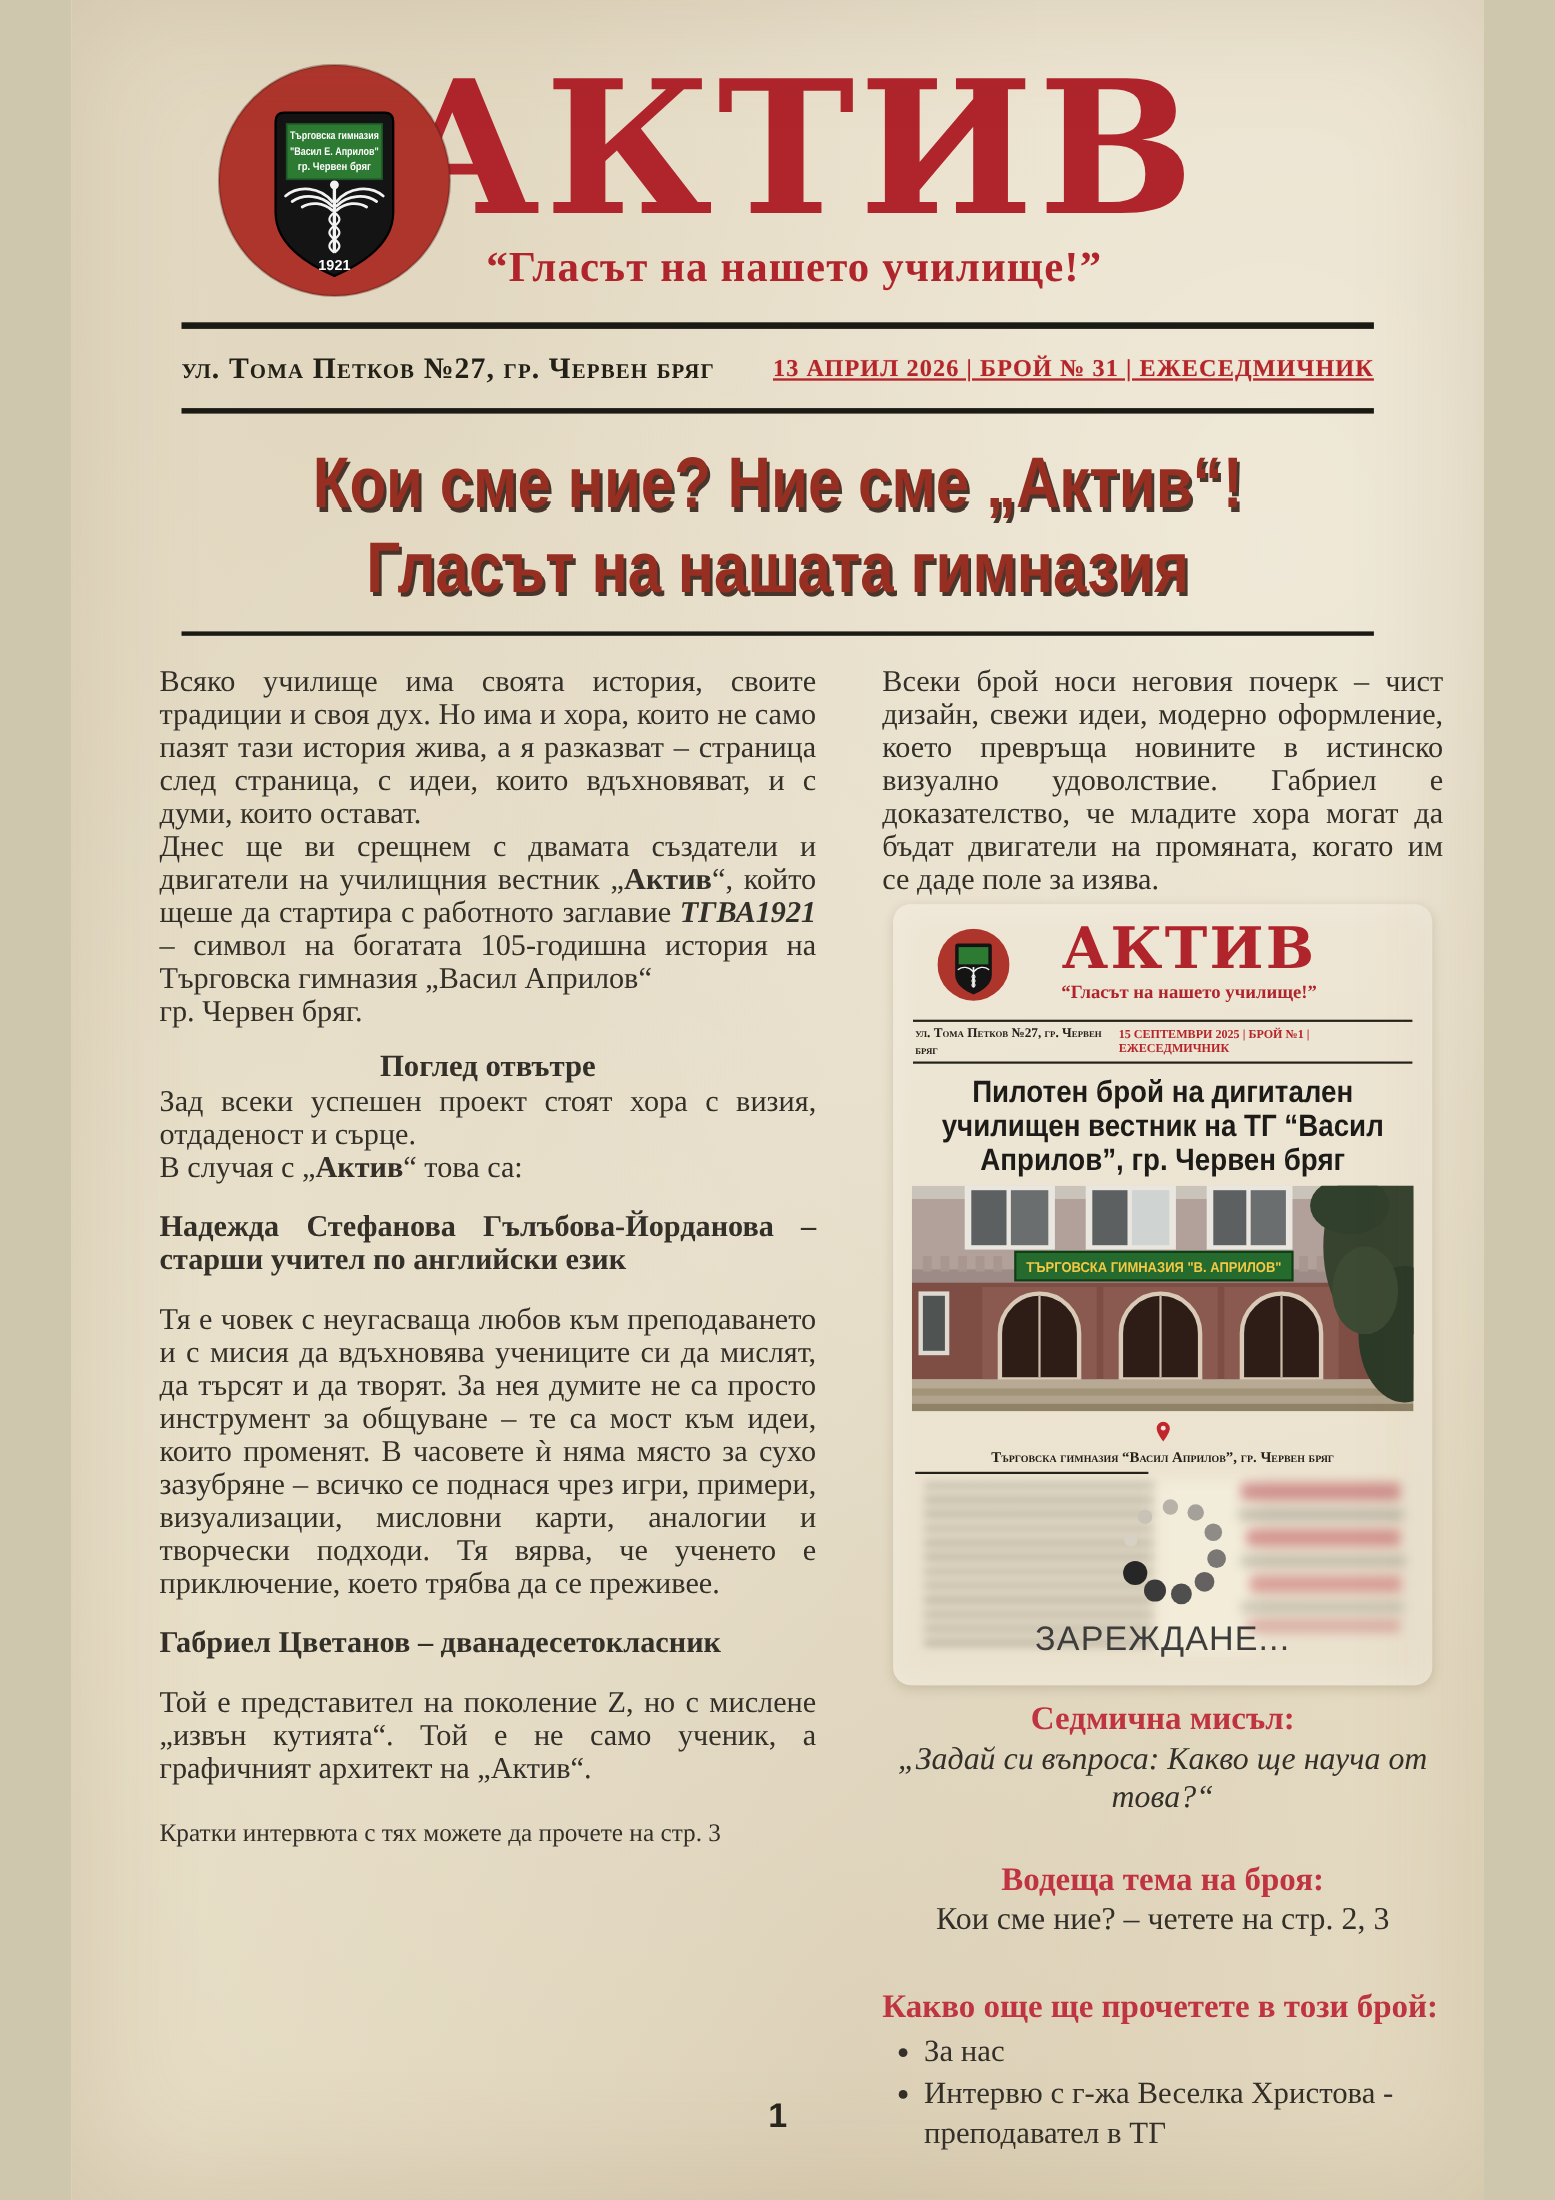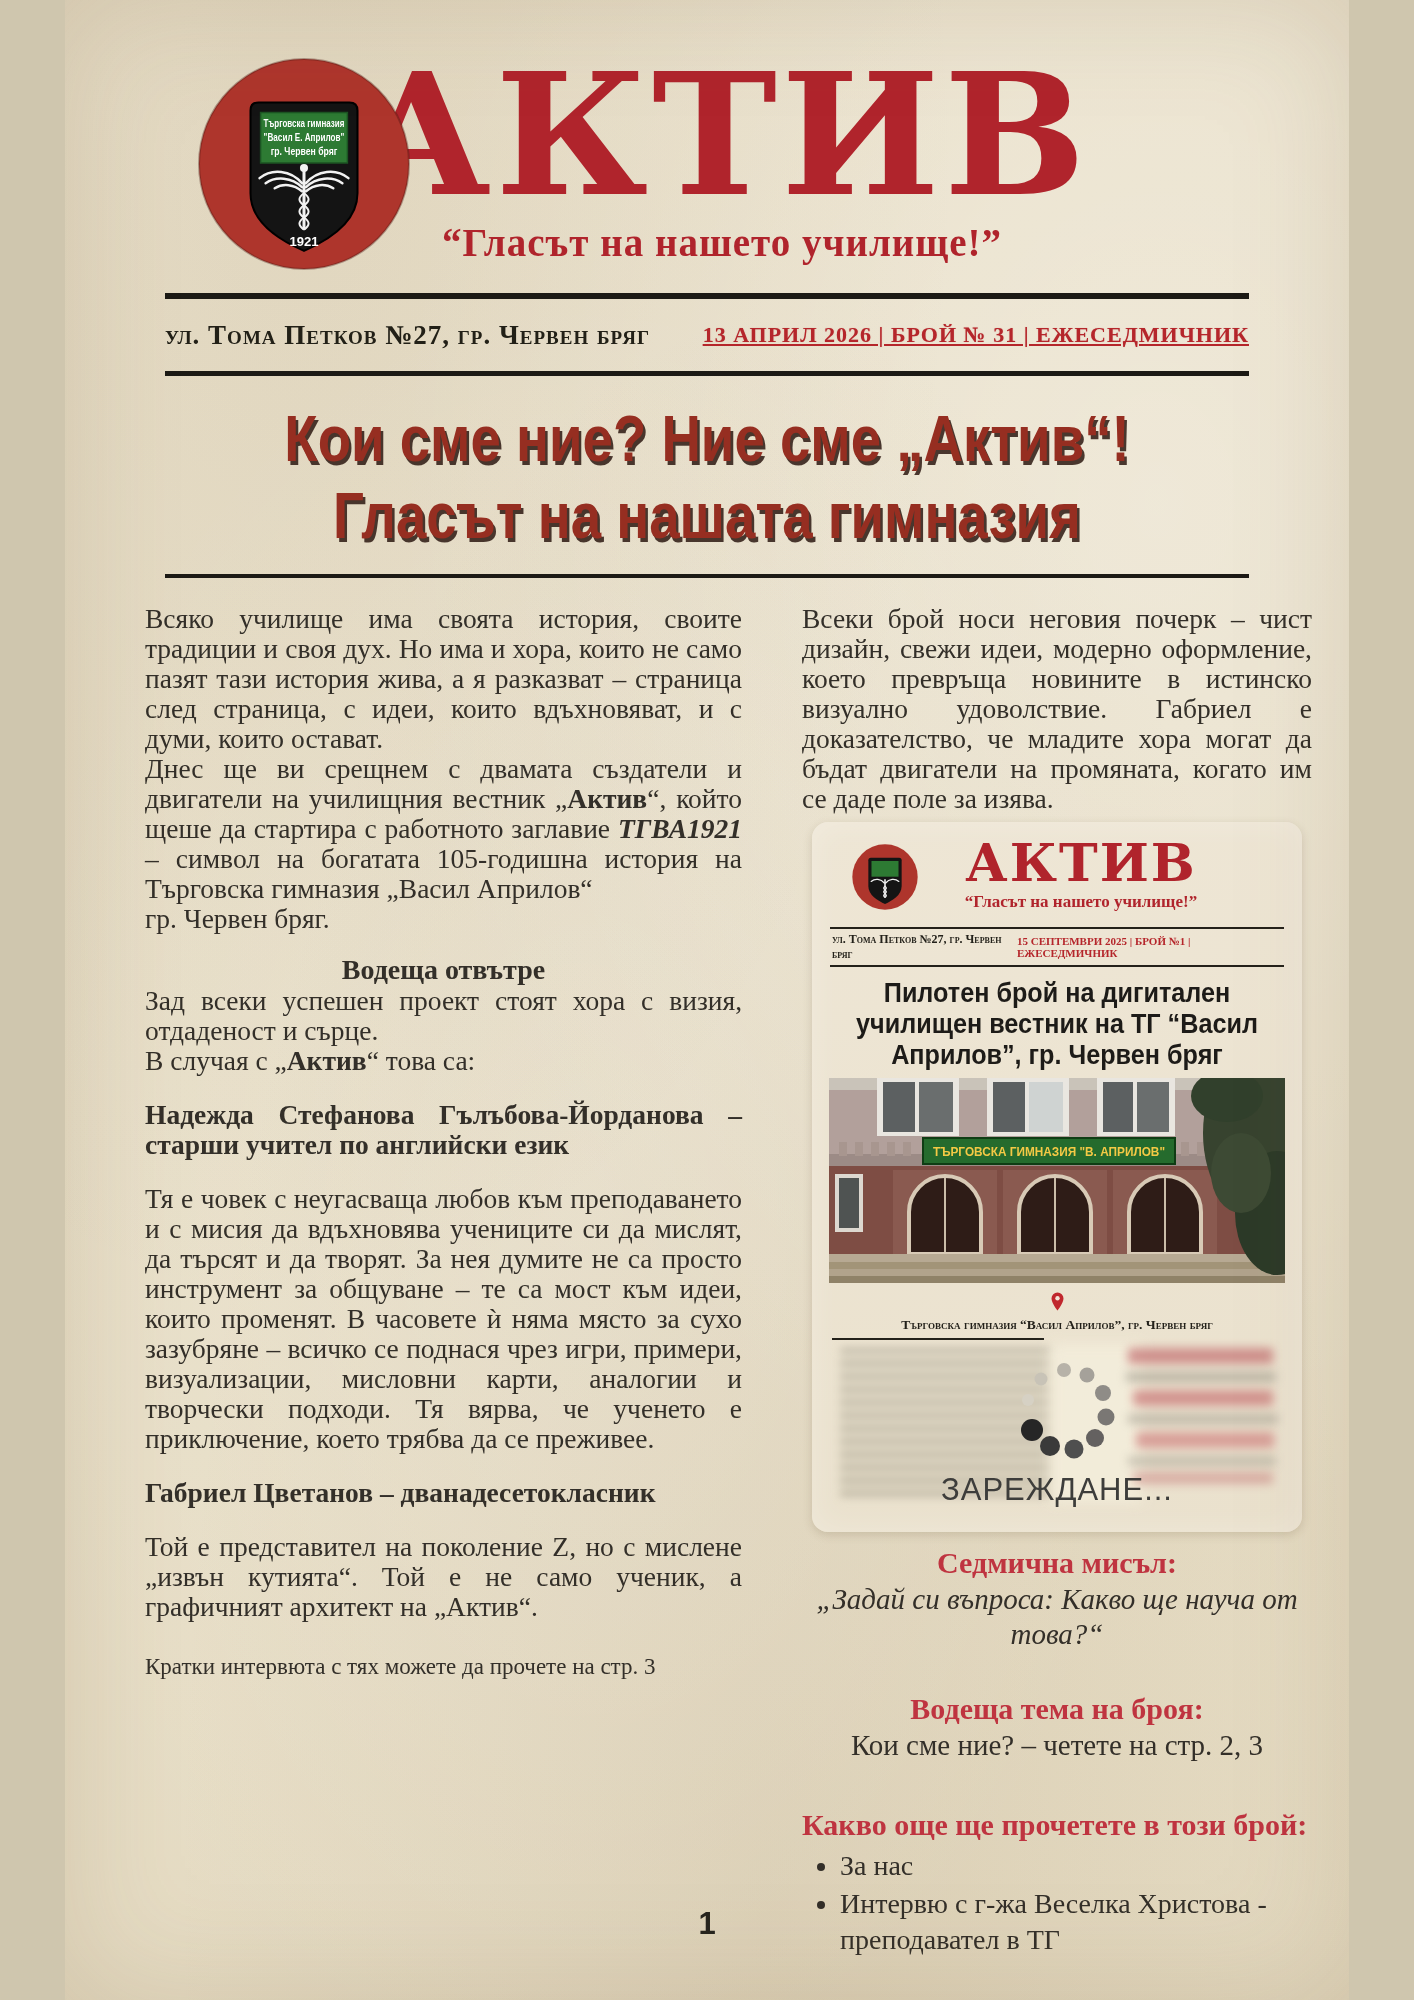--- a/index.html
+++ b/index.html
@@ -153,21 +153,21 @@
     <span class="block">Кои сме ние? Ние сме „Актив“!</span>
     <span class="block">Гласът на нашата гимназия</span>
   </h1>
   <div class="rule r3"></div>
 
   <main class="cols">
 
     <section class="col-left">
       <p class="body-text">Всяко училище има своята история, своите традиции и своя дух. Но има и хора, които не само пазят тази история жива, а я разказват – страница след страница, с идеи, които вдъхновяват, и с думи, които остават.</p>
       <p class="body-text"><span>Днес ще ви срещнем с двамата създатели и двигатели на училищния вестник „</span><span class="b">Актив</span><span>“, който щеше да стартира с работното заглавие </span><span class="bi">ТГВА1921</span><span> – символ на богатата 105-годишна история на Търговска гимназия „Васил Априлов“</span><span class="block">гр. Червен бряг.</span></p>
-      <div class="subhead">Водеща отвътре</div>
+      <div class="subhead">Поглед отвътре</div>
       <p class="body-text">Зад всеки успешен проект стоят хора с визия, отдаденост и сърце.</p>
       <p class="body-text"><span>В случая с „</span><span class="b">Актив</span><span>“ това са:</span></p>
       <p class="body-text name-head">Надежда Стефанова Гълъбова-Йорданова – старши учител по английски език</p>
       <p class="body-text gap24">Тя е човек с неугасваща любов към преподаването и с мисия да вдъхновява учениците си да мислят, да търсят и да творят. За нея думите не са просто инструмент за общуване – те са мост към идеи, които променят. В часовете ѝ няма място за сухо зазубряне – всичко се поднася чрез игри, примери, визуализации, мисловни карти, аналогии и творчески подходи. Тя вярва, че ученето е приключение, което трябва да се преживее.</p>
       <p class="body-text name-head">Габриел Цветанов – дванадесетокласник</p>
       <p class="body-text gap24">Той е представител на поколение Z, но с мислене „извън кутията“. Той е не само ученик, а графичният архитект на „Актив“.</p>
       <p class="body-text note">Кратки интервюта с тях можете да прочете на стр. 3</p>
     </section>
 
     <div class="divider"></div>

